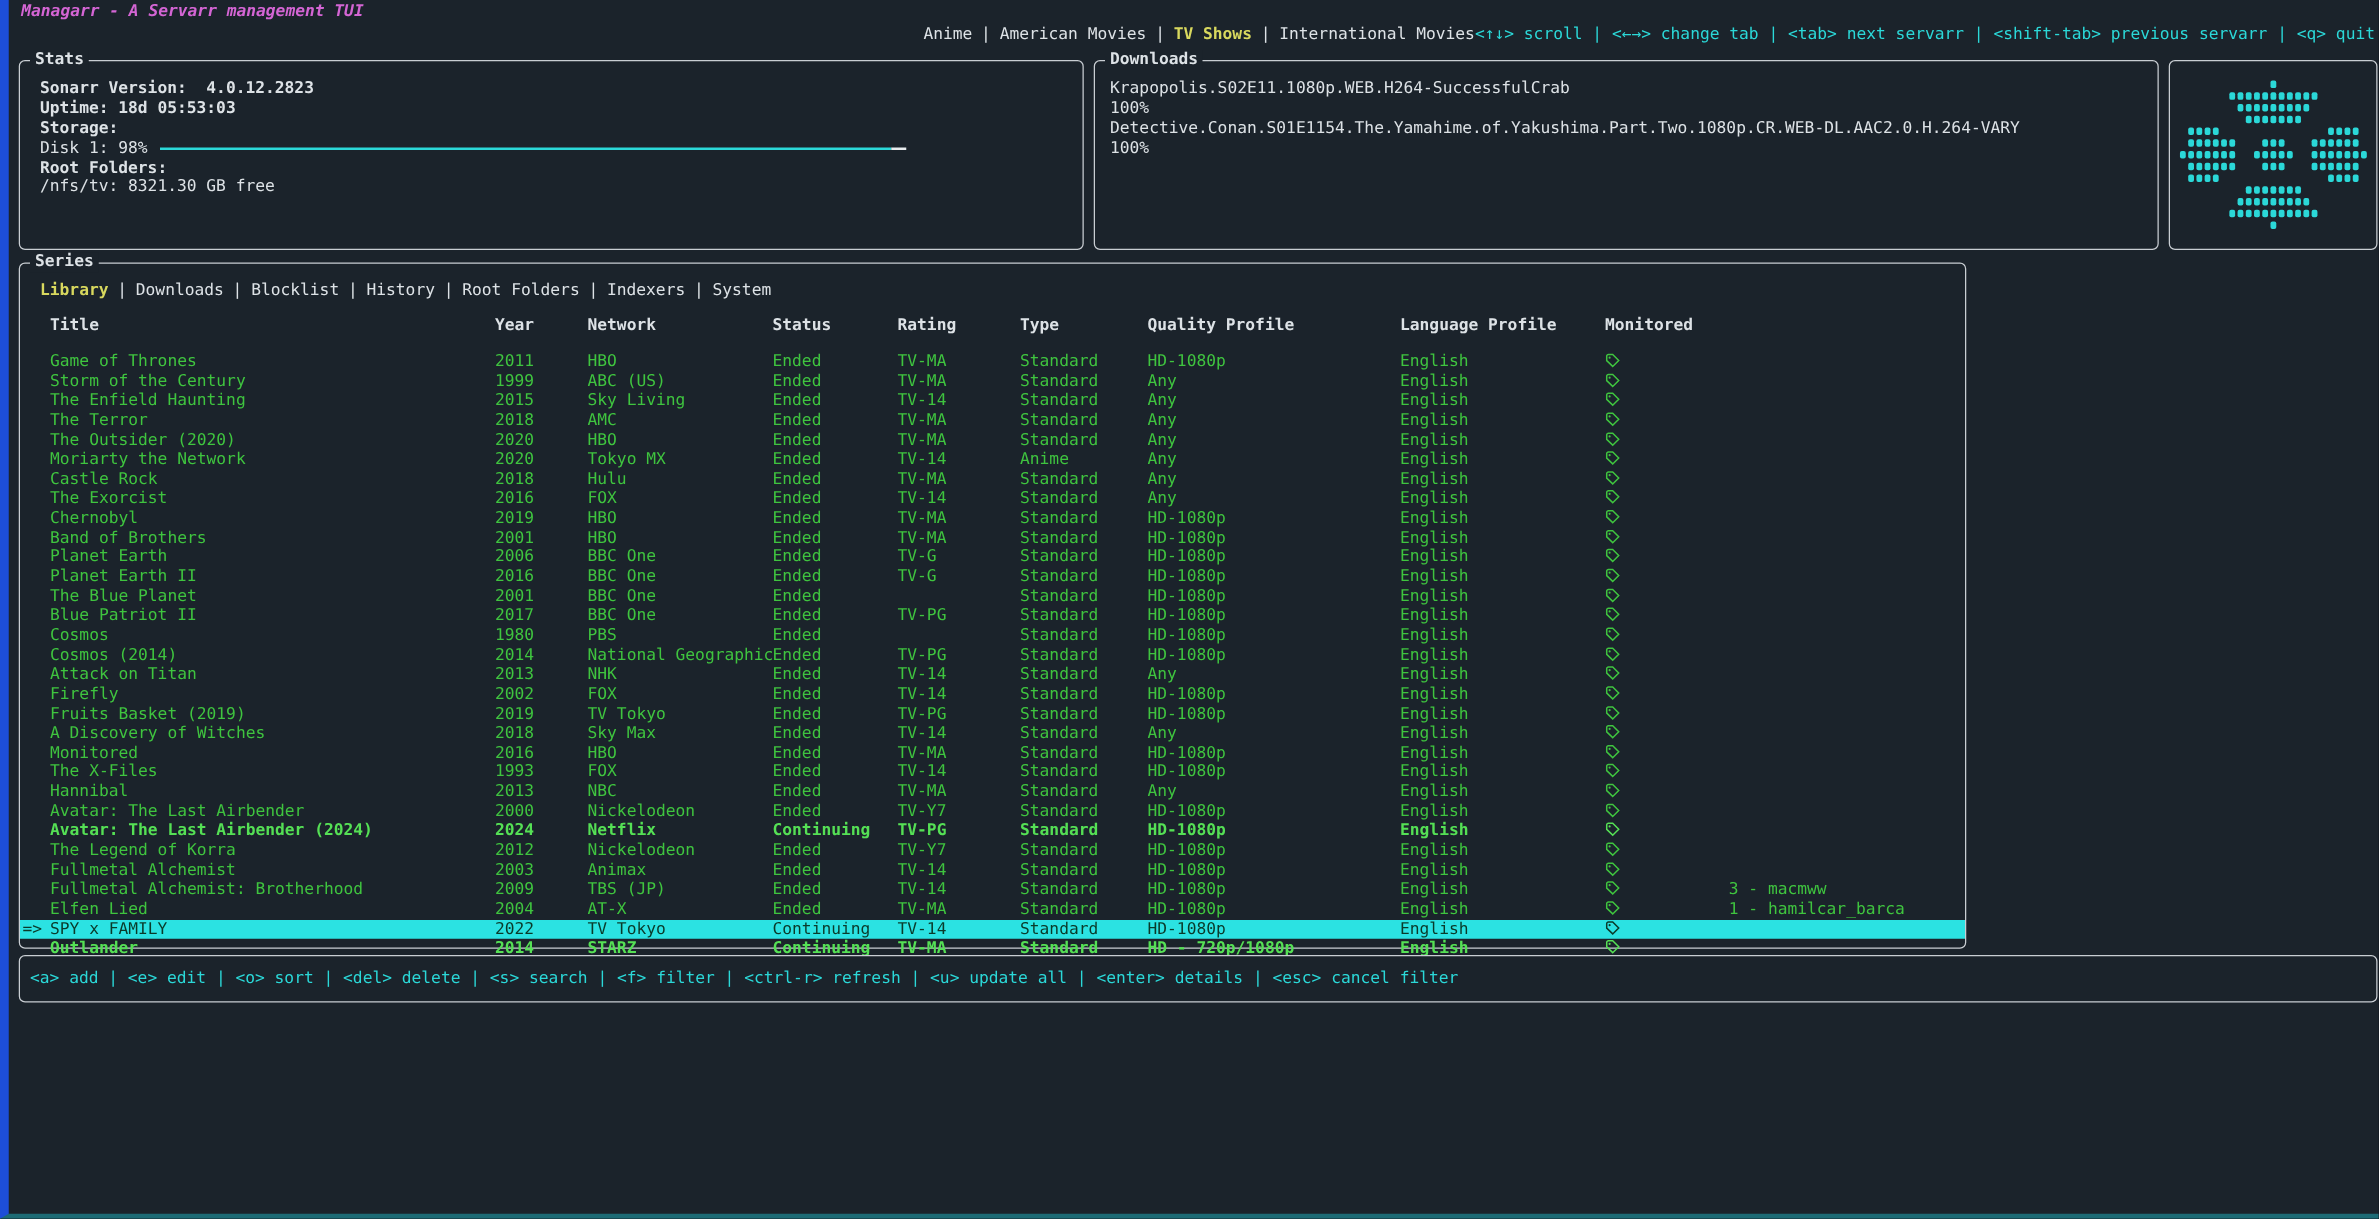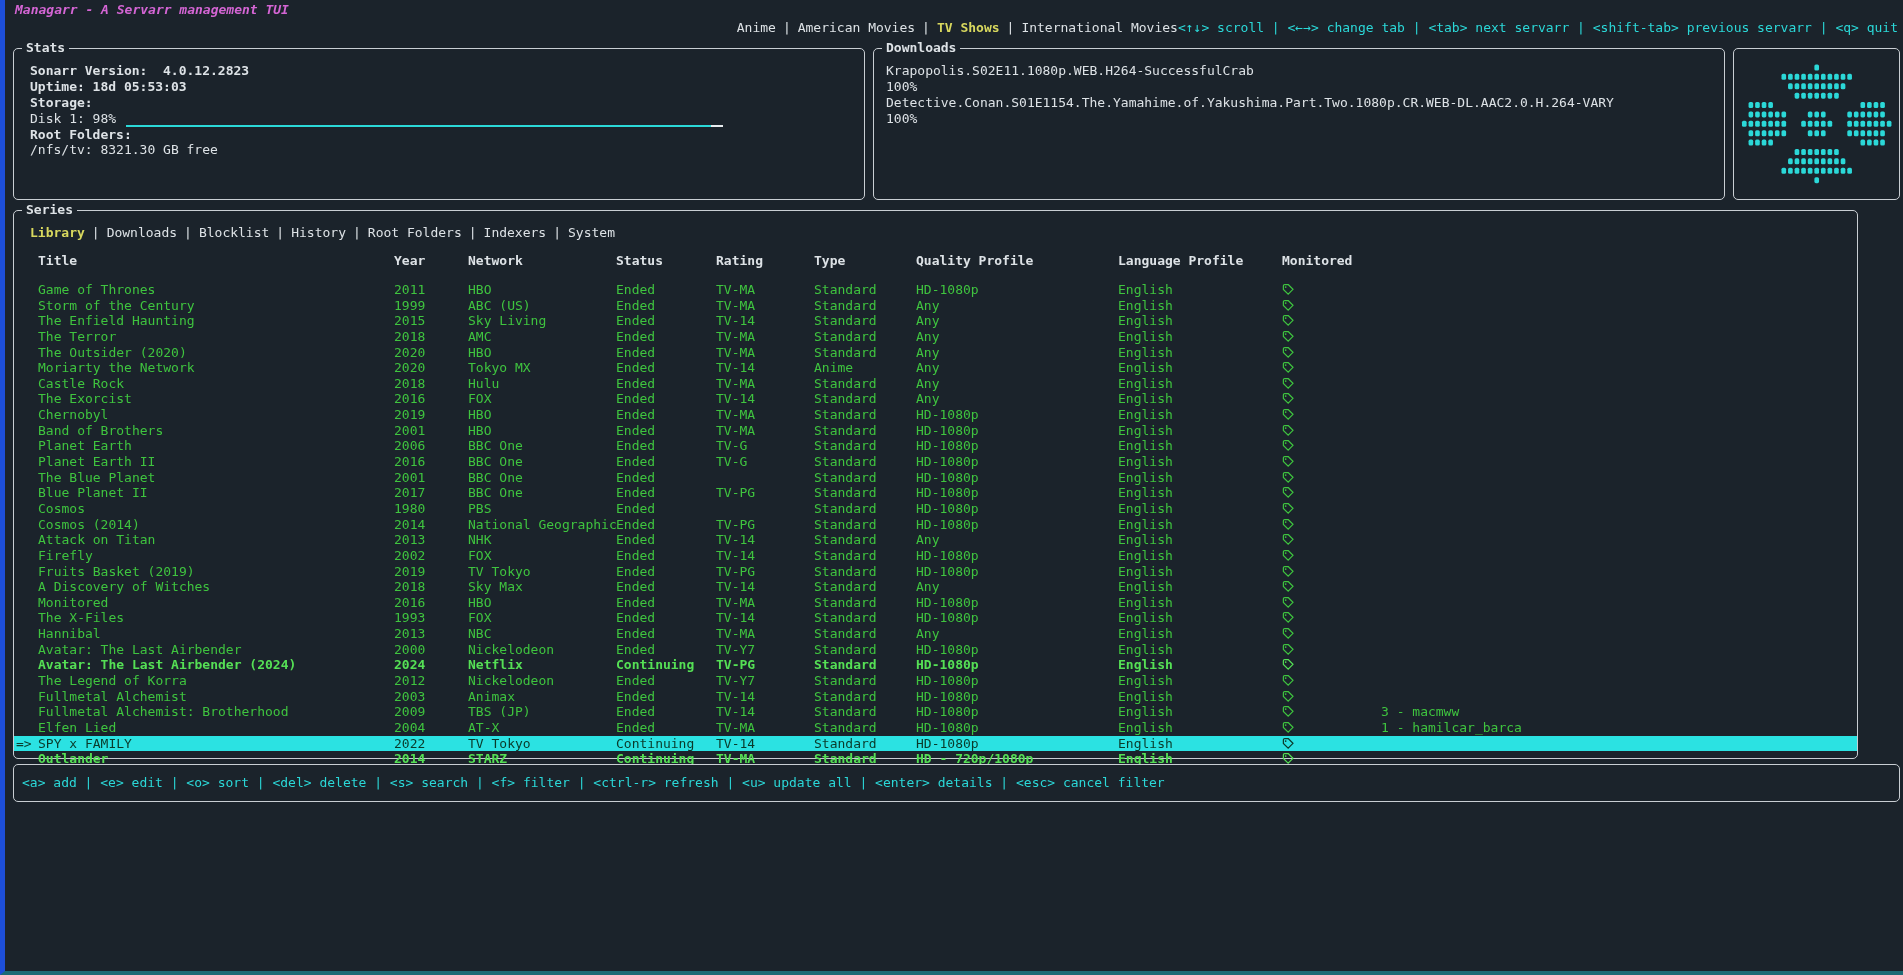--- a/index.html
+++ b/index.html
@@ -4,48 +4,48 @@
 <style>
   :root{
     --bg:#1b232b; --border:#c9ced3; --text:#dde2e6; --green:#3fc43f; --green-bright:#55e055;
     --cyan:#2bd8d8; --yellow:#d8d85e; --magenta:#d465d4; --selected-bg:#2be2e2; --selected-fg:#0a3a2a;
   }
   *{margin:0;padding:0;box-sizing:border-box}
   html,body{background:#10161c}
   .screen{
     position:relative;width:1903px;height:975px;background:var(--bg);
     font-family:"DejaVu Sans Mono","Liberation Mono",monospace;font-size:13px;color:var(--text);
-    overflow:hidden;border-left:5px solid #1d4ed8;border-bottom:4px solid #1d6b75;
+    overflow:hidden;border-left:7px solid #1d4ed8;border-bottom:4px solid #1d6b75;
   }
   .app-title{position:absolute;left:10px;top:2px;height:16px;line-height:16px;color:var(--magenta);font-style:italic;font-weight:bold;white-space:pre}
   .tabrow{position:absolute;left:10px;top:19px;width:1883px;height:17px;line-height:17px;display:flex;justify-content:flex-end;white-space:pre}
   .hints{color:var(--cyan);white-space:pre}
   .tabs .tab{color:var(--text);cursor:default}
   .tabs .tab.active{color:var(--yellow);font-weight:bold}
   .tabs .sep{color:var(--text);margin:0 7px}
 
   .panel{position:absolute;border:1px solid var(--border);border-radius:5px;background:var(--bg)}
   .panel-title{position:absolute;top:-9px;left:8px;background:var(--bg);padding:0 4px;font-weight:bold;color:var(--text);line-height:16px}
 
   .stats-panel{left:8px;top:48px;width:852px;height:152px;padding:14px 12px 0 16px}
   .downloads-panel{left:868px;top:48px;width:852px;height:152px;padding:14px 12px 0 12px}
   .logo-panel{left:1728px;top:48px;width:167px;height:152px;display:flex;align-items:center;justify-content:center}
 
   .stat-line{height:15.9px;line-height:15.9px;display:flex;white-space:pre}
   .lbl{font-weight:bold}
   .val{margin-left:1ch}
   .gap2{margin-left:2ch}
-  .gauge-row{align-items:flex-end}
+  .gauge-row{align-items:center}
   .gauge{display:flex;width:597px;height:2px;margin-left:10px}
   .gfill{background:var(--cyan);height:2px}
   .grest{flex:1;background:#e8ecef;height:2px}
 
   .dl-line{height:15.9px;line-height:15.9px;white-space:nowrap;overflow:hidden}
 
-  .series-panel{left:8px;top:210px;width:1845px;height:549px;padding-top:12px}
+  .series-panel{left:8px;top:210px;width:1558px;height:549px;padding-top:12px}
   .series-tabs{padding-left:16px;height:20px;line-height:20px;white-space:pre}
 
   .thead{display:flex;font-weight:bold;color:var(--text);margin-top:10px;height:16px;line-height:16px}
   .tbody{margin-top:13px}
   .trow{display:flex;height:15.65px;line-height:15.65px;color:var(--green)}
   .trow.bold{font-weight:bold;color:var(--green-bright)}
   .trow.selected{background:var(--selected-bg);color:var(--selected-fg)}
   .cell{flex:none;overflow:hidden;white-space:pre}
   .gutter{width:24px;padding-left:2px;overflow:visible}
   .c0{width:356px}.c1{width:74px}.c2{width:148px}.c3{width:100px}.c4{width:98px}
@@ -440,21 +440,21 @@
           <div class="cell c6">HD-1080p</div>
           <div class="cell c7">English</div>
           <div class="cell c8"><svg width="12" height="13" viewBox="0 0 14 14">
               <path d="M7.2 1.2 L12.8 6.8 L7.2 12.4 L1.6 7 L1.6 2.8 A1.6 1.6 0 0 1 3.2 1.2 Z" fill="none" stroke="currentColor" stroke-width="1.4"></path>
               <circle cx="4.3" cy="4.2" r="1" fill="currentColor"></circle>
             </svg></div>
           <div class="cell c9"></div>
         </div>
         <div class="trow">
           <div class="cell gutter"></div>
-          <div class="cell c0">Blue Planet II</div>
+          <div class="cell c0">Blue Patriot II</div>
           <div class="cell c1">2017</div>
           <div class="cell c2">BBC One</div>
           <div class="cell c3">Ended</div>
           <div class="cell c4">TV-PG</div>
           <div class="cell c5">Standard</div>
           <div class="cell c6">HD-1080p</div>
           <div class="cell c7">English</div>
           <div class="cell c8"><svg width="12" height="13" viewBox="0 0 14 14">
               <path d="M7.2 1.2 L12.8 6.8 L7.2 12.4 L1.6 7 L1.6 2.8 A1.6 1.6 0 0 1 3.2 1.2 Z" fill="none" stroke="currentColor" stroke-width="1.4"></path>
               <circle cx="4.3" cy="4.2" r="1" fill="currentColor"></circle>

